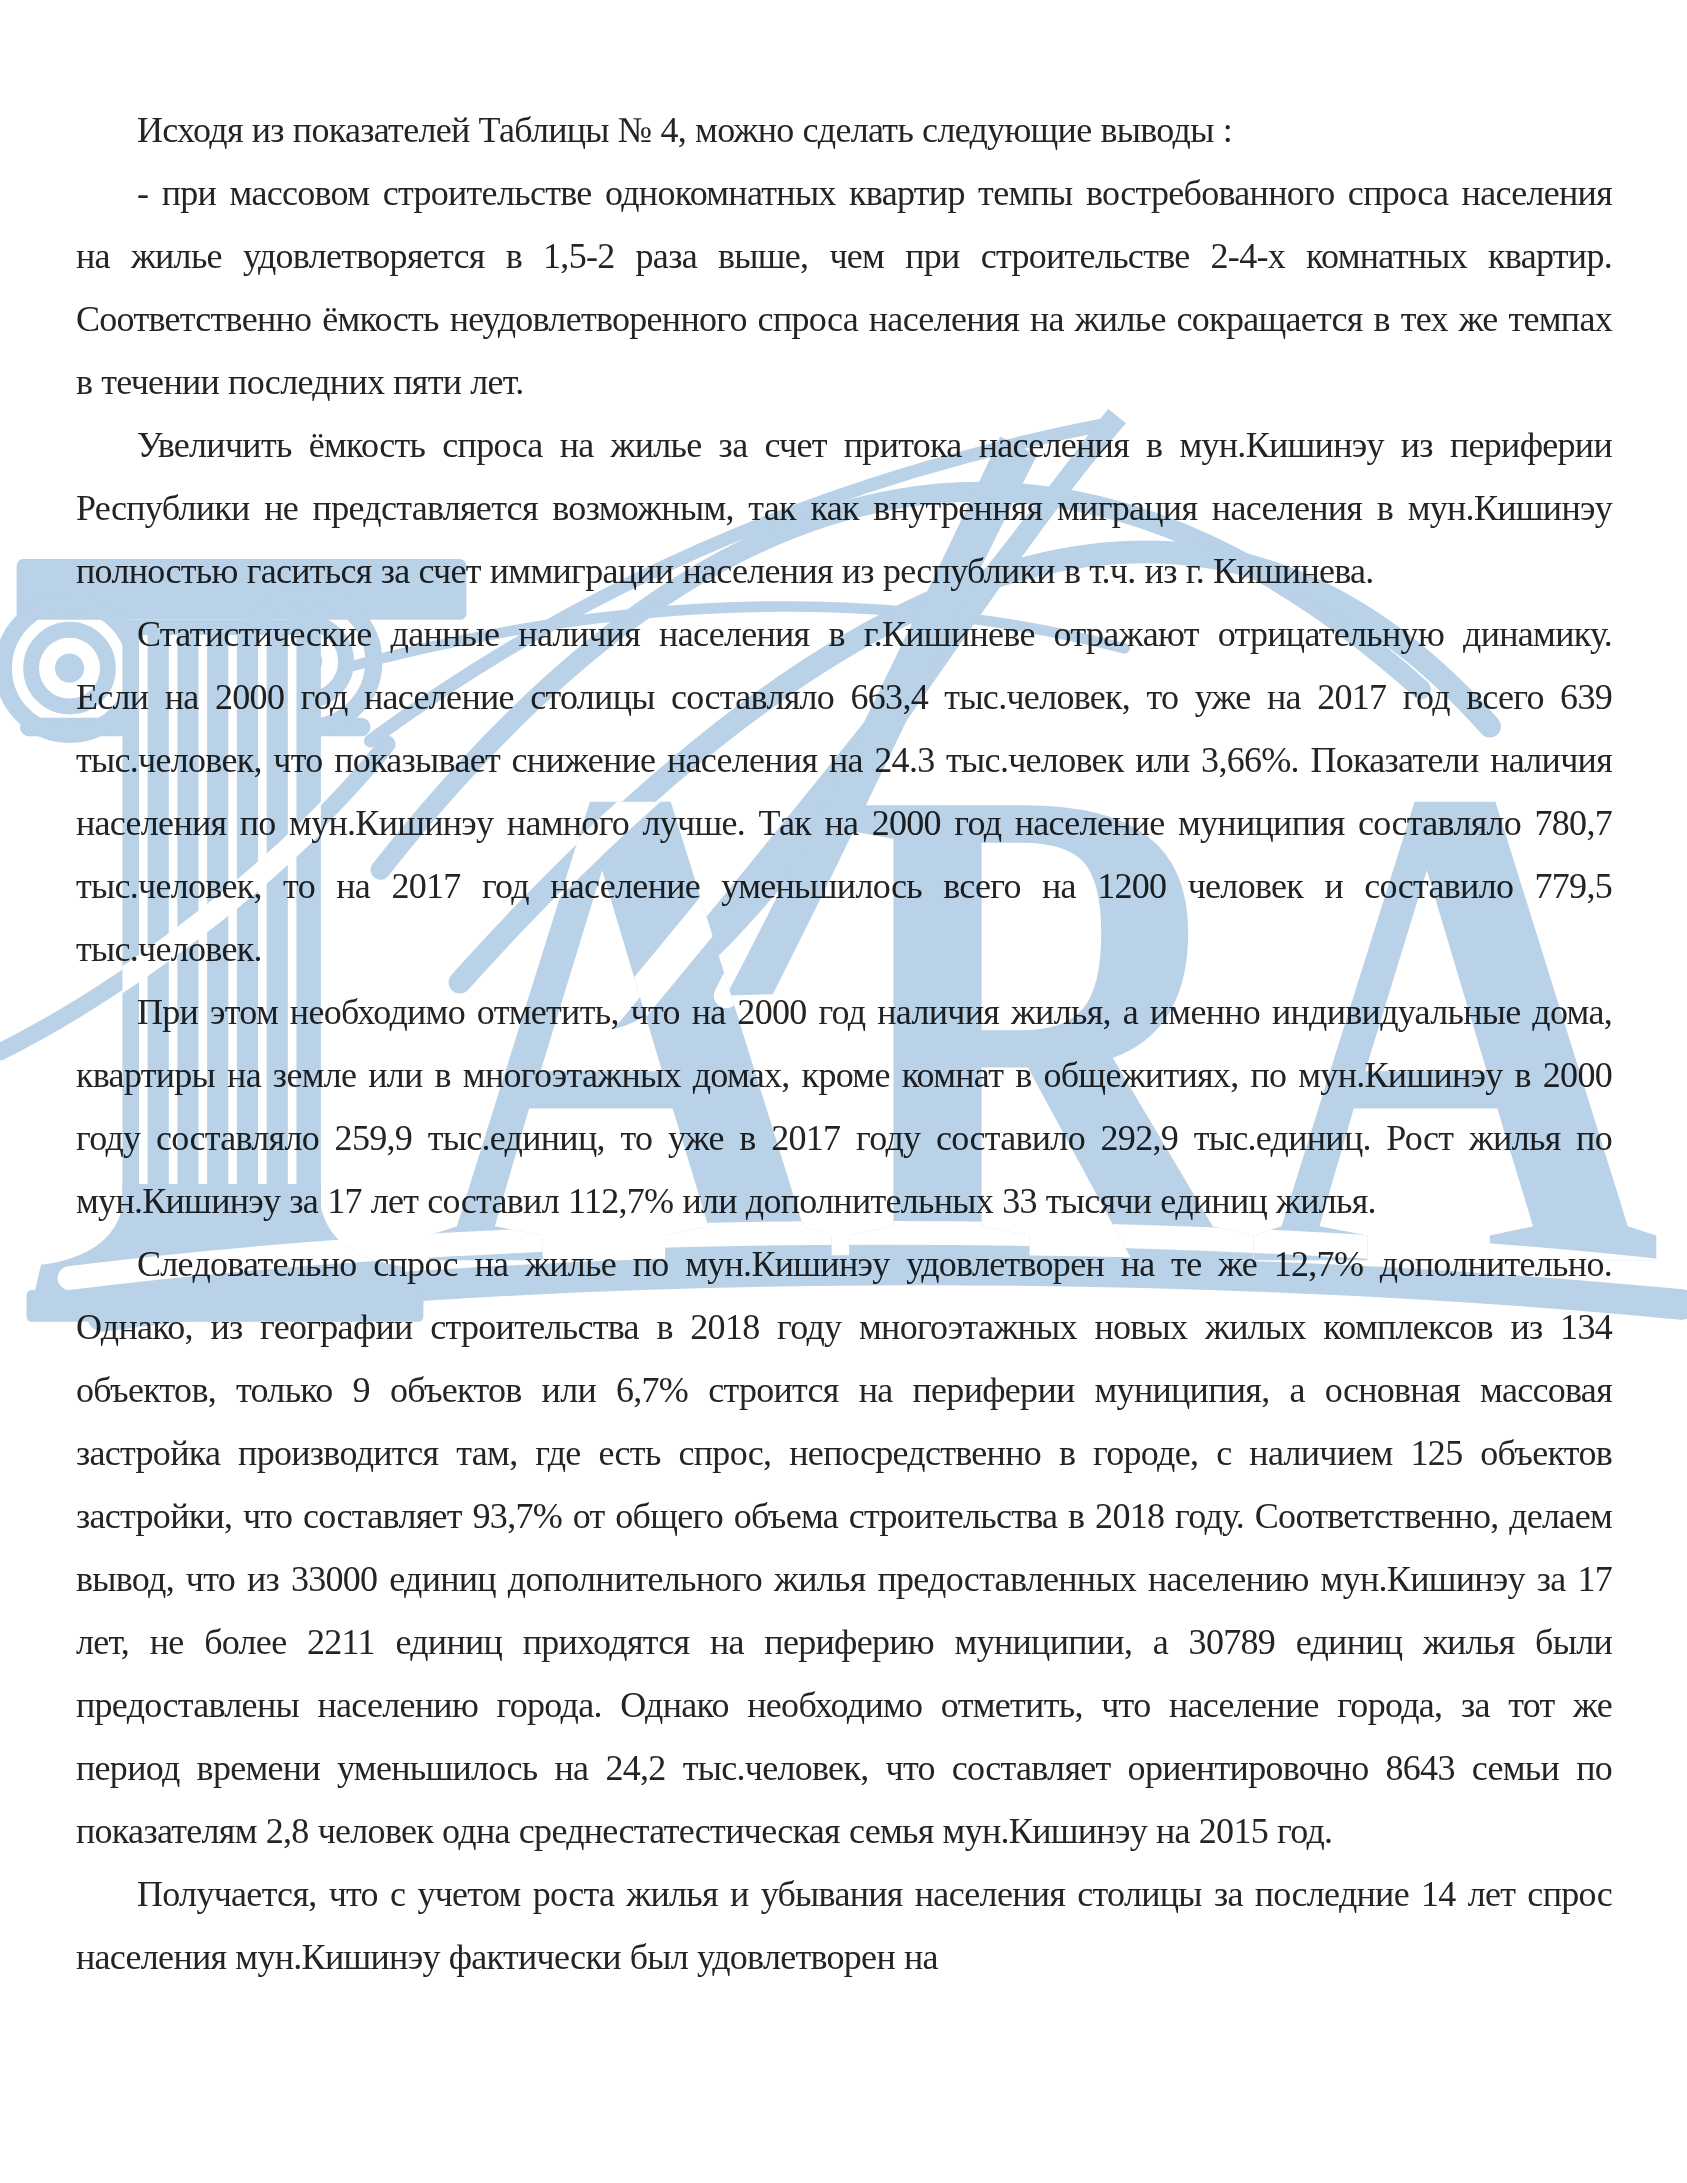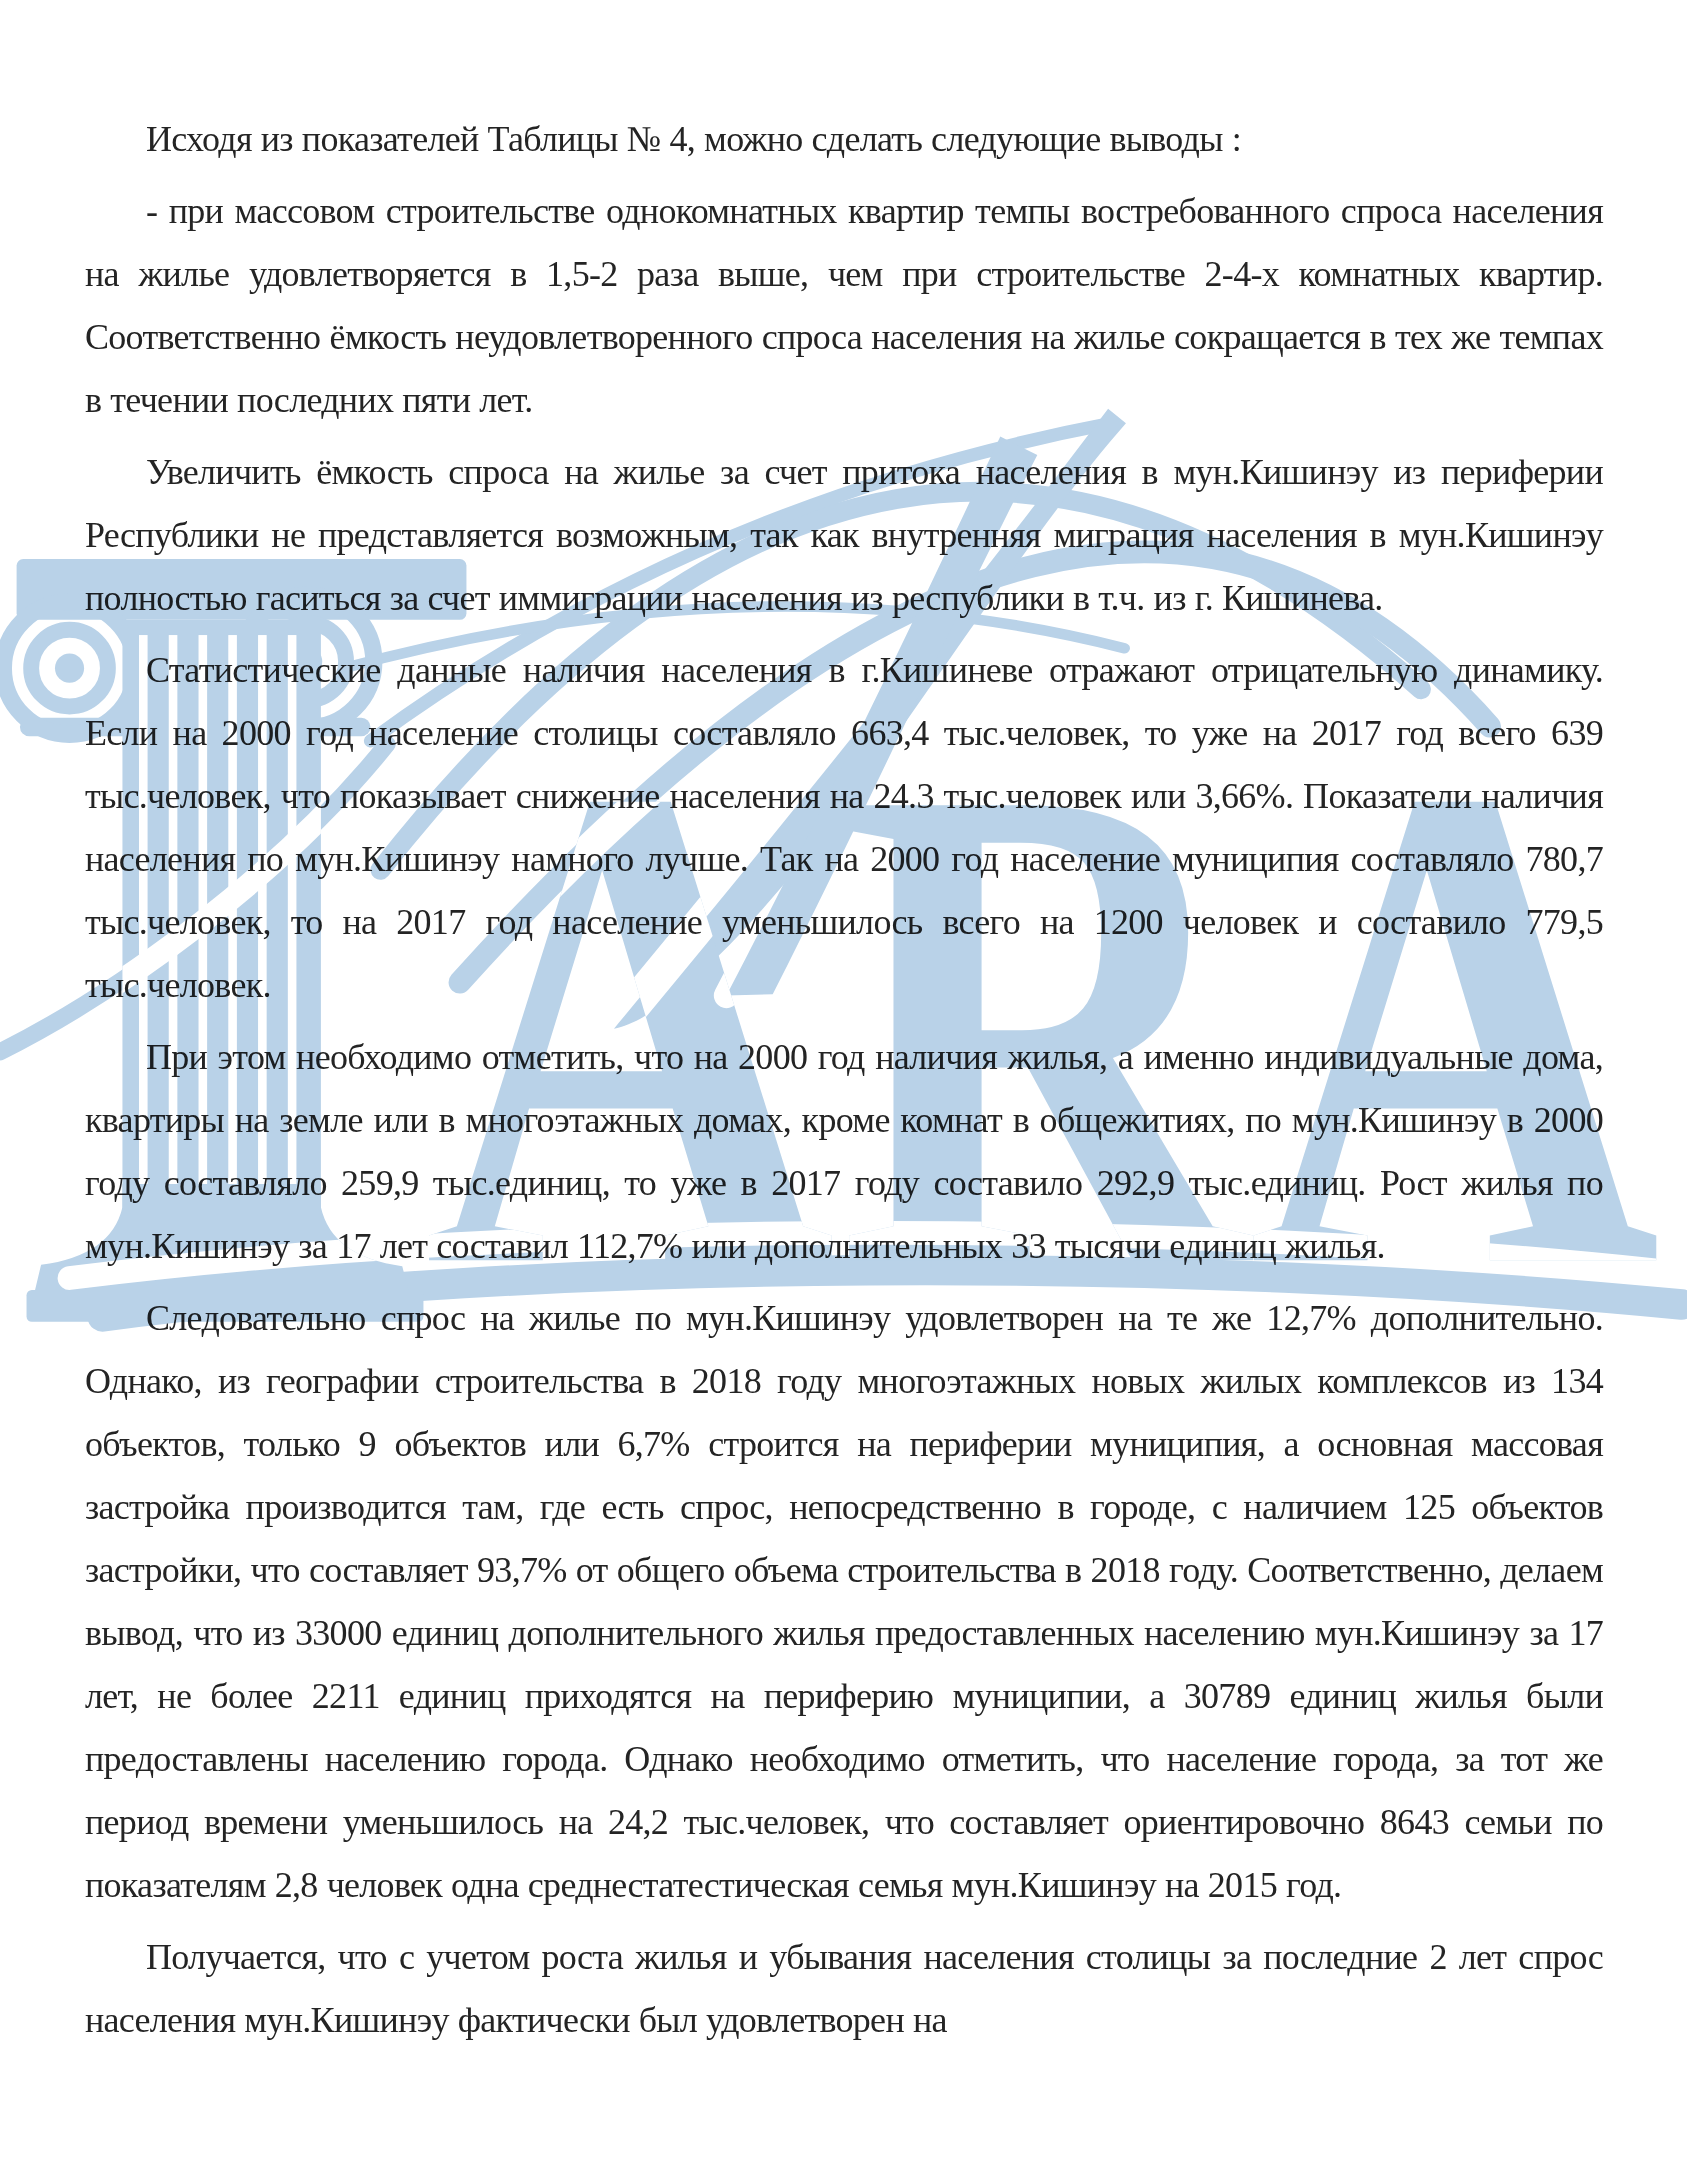--- a/index.html
+++ b/index.html
@@ -13,21 +13,21 @@
   .watermark{
     position:absolute;left:0;top:0;width:1687px;height:2183px;
     z-index:0;
   }
   .content{
     position:absolute;left:76px;top:99px;width:1536px;
     z-index:1;
     mix-blend-mode:multiply;
   }
   .content p{
-    margin:9px;
+    margin:0;
     text-indent:61px;
     text-align:justify;
     font-size:36px;
     line-height:63px;
     letter-spacing:-0.7px;
     word-spacing:0.7px;
     color:#242424;
   }
 </style>
 </head>
@@ -103,17 +103,17 @@
     </g>
   </svg>
 
   <div class="content">
     <p>Исходя из показателей Таблицы № 4, можно сделать следующие выводы :</p>
     <p>- при массовом строительстве однокомнатных квартир  темпы востребованного спроса населения на жилье удовлетворяется в 1,5-2 раза выше, чем при строительстве 2-4-х комнатных квартир. Соответственно ёмкость неудовлетворенного спроса населения на жилье сокращается в тех же темпах в течении последних пяти лет.</p>
     <p>Увеличить ёмкость спроса на жилье за счет притока населения в мун.Кишинэу из периферии Республики не представляется возможным, так как внутренняя миграция населения  в мун.Кишинэу полностью гаситься за счет  иммиграции населения из республики в т.ч. из г. Кишинева.</p>
     <p>Статистические данные наличия населения в г.Кишиневе отражают отрицательную динамику. Если на 2000 год население столицы составляло 663,4 тыс.человек, то уже на 2017 год всего 639 тыс.человек, что показывает снижение населения на 24.3 тыс.человек или 3,66%. Показатели наличия населения по мун.Кишинэу намного лучше. Так на 2000 год население муниципия составляло 780,7 тыс.человек, то на 2017 год население уменьшилось всего на 1200 человек и составило 779,5 тыс.человек.</p>
     <p>При этом необходимо отметить, что  на 2000 год наличия жилья, а именно индивидуальные дома, квартиры  на земле или в многоэтажных домах, кроме комнат в общежитиях, по мун.Кишинэу в 2000 году составляло 259,9 тыс.единиц, то уже в 2017 году составило 292,9 тыс.единиц. Рост жилья по мун.Кишинэу за 17 лет составил 112,7% или дополнительных 33 тысячи единиц жилья.</p>
     <p>Следовательно спрос на жилье по мун.Кишинэу удовлетворен на те же 12,7% дополнительно. Однако, из географии строительства в 2018 году многоэтажных новых жилых комплексов из 134 объектов, только 9 объектов или 6,7% строится на периферии муниципия, а основная массовая застройка производится там, где есть спрос, непосредственно в городе, с наличием 125 объектов застройки, что составляет 93,7% от общего объема строительства в 2018 году. Соответственно, делаем вывод, что  из 33000 единиц дополнительного жилья предоставленных населению мун.Кишинэу за 17 лет, не более 2211 единиц приходятся на  периферию муниципии, а 30789 единиц жилья были предоставлены населению города. Однако необходимо отметить, что население города, за тот же период времени уменьшилось на 24,2 тыс.человек, что составляет ориентировочно 8643 семьи по показателям 2,8 человек одна среднестатестическая семья мун.Кишинэу на 2015 год.</p>
-    <p>Получается, что с учетом роста жилья и убывания населения столицы за последние 2 лет спрос населения мун.Кишинэу фактически был удовлетворен на</p>
+    <p>Получается, что с учетом роста жилья и убывания населения столицы за последние 14 лет спрос населения мун.Кишинэу фактически был удовлетворен на</p>
   </div>
 
 </div>
 
 
 </body></html>

